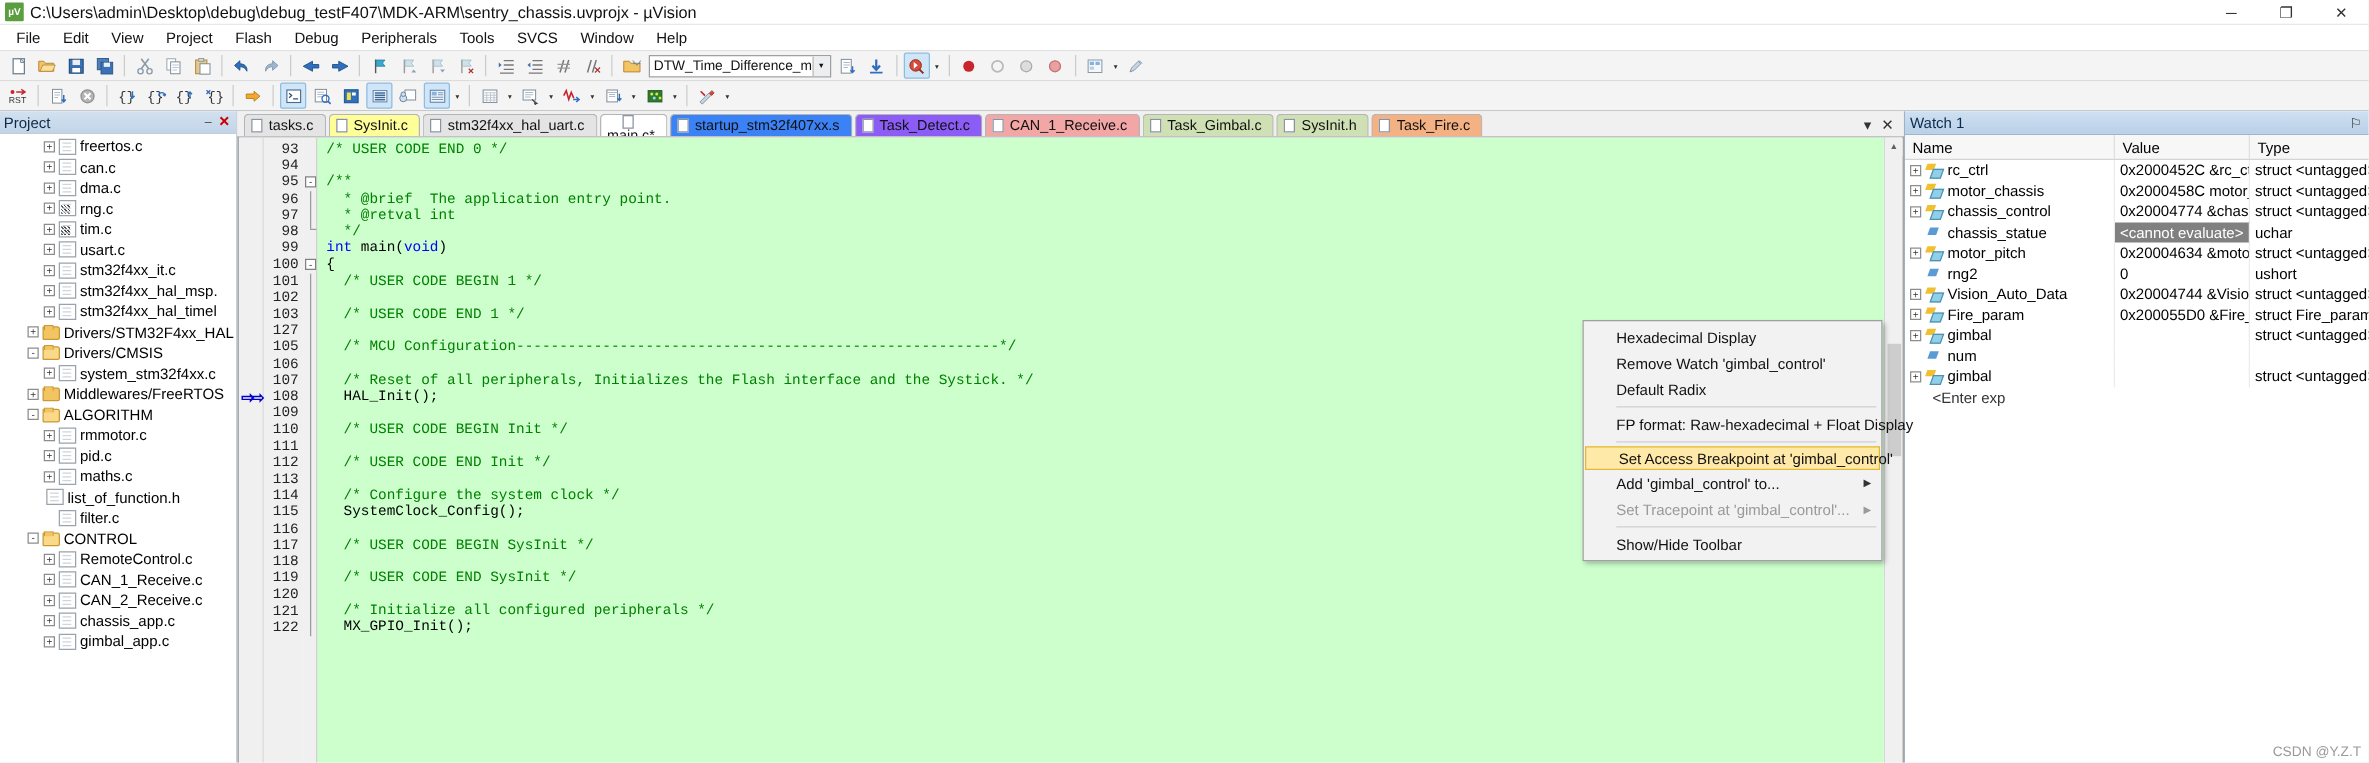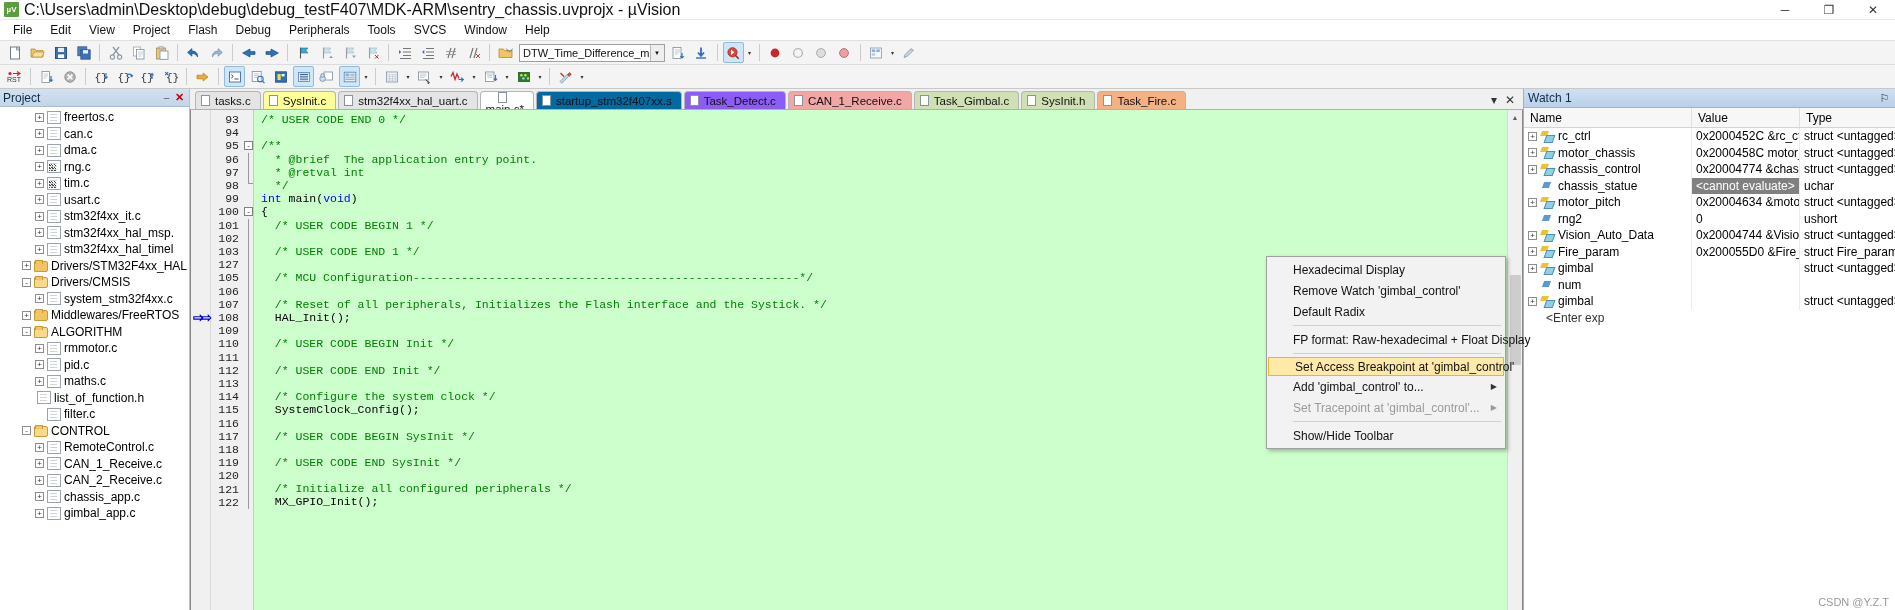--- a/index.html
+++ b/index.html
@@ -18,21 +18,21 @@
     display: flex; align-items: center;
     border-bottom: 1px solid #e8e8e8;
     position: relative;
   }
   #app-icon {
     width: 15px; height: 15px; margin: 0 5px 0 4px;
     background: #5a9e3f; color: #fff; font-size: 8px;
     display: flex; align-items: center; justify-content: center;
     font-weight: bold; border-radius: 1px; flex: 0 0 auto;
   }
-  #title-text { font-size: 16px; color: #111; white-space: nowrap; }
+  #title-text { font-size: 13px; color: #111; white-space: nowrap; }
   #win-buttons { position: absolute; right: 0; top: 0; display: flex; height: 20px; }
   .win-btn {
     width: 44px; height: 20px; display: flex;
     align-items: center; justify-content: center;
     font-size: 12px; color: #333;
   }
 
   
   #menubar {
     height: 21px; background: #ffffff; display: flex;
@@ -810,21 +810,21 @@
             <span>SysInit.c</span>
           </div>
           <div class="etab" style="background: rgb(228, 228, 228);">
             <span class="tabdoc"></span>
             <span>stm32f4xx_hal_uart.c</span>
           </div>
           <div class="etab sel" style="background: rgb(255, 255, 255);">
             <span class="tabdoc"></span>
             <span>main.c*</span>
           </div>
-          <div class="etab" style="background: #0369a1;">
+          <div class="etab" style="background: #3b82f6;">
             <span class="tabdoc"></span>
             <span>startup_stm32f407xx.s</span>
           </div>
           <div class="etab" style="background: #8b5cf6;">
             <span class="tabdoc"></span>
             <span>Task_Detect.c</span>
           </div>
           <div class="etab" style="background: rgb(242, 166, 166);">
             <span class="tabdoc"></span>
             <span>CAN_1_Receive.c</span>

